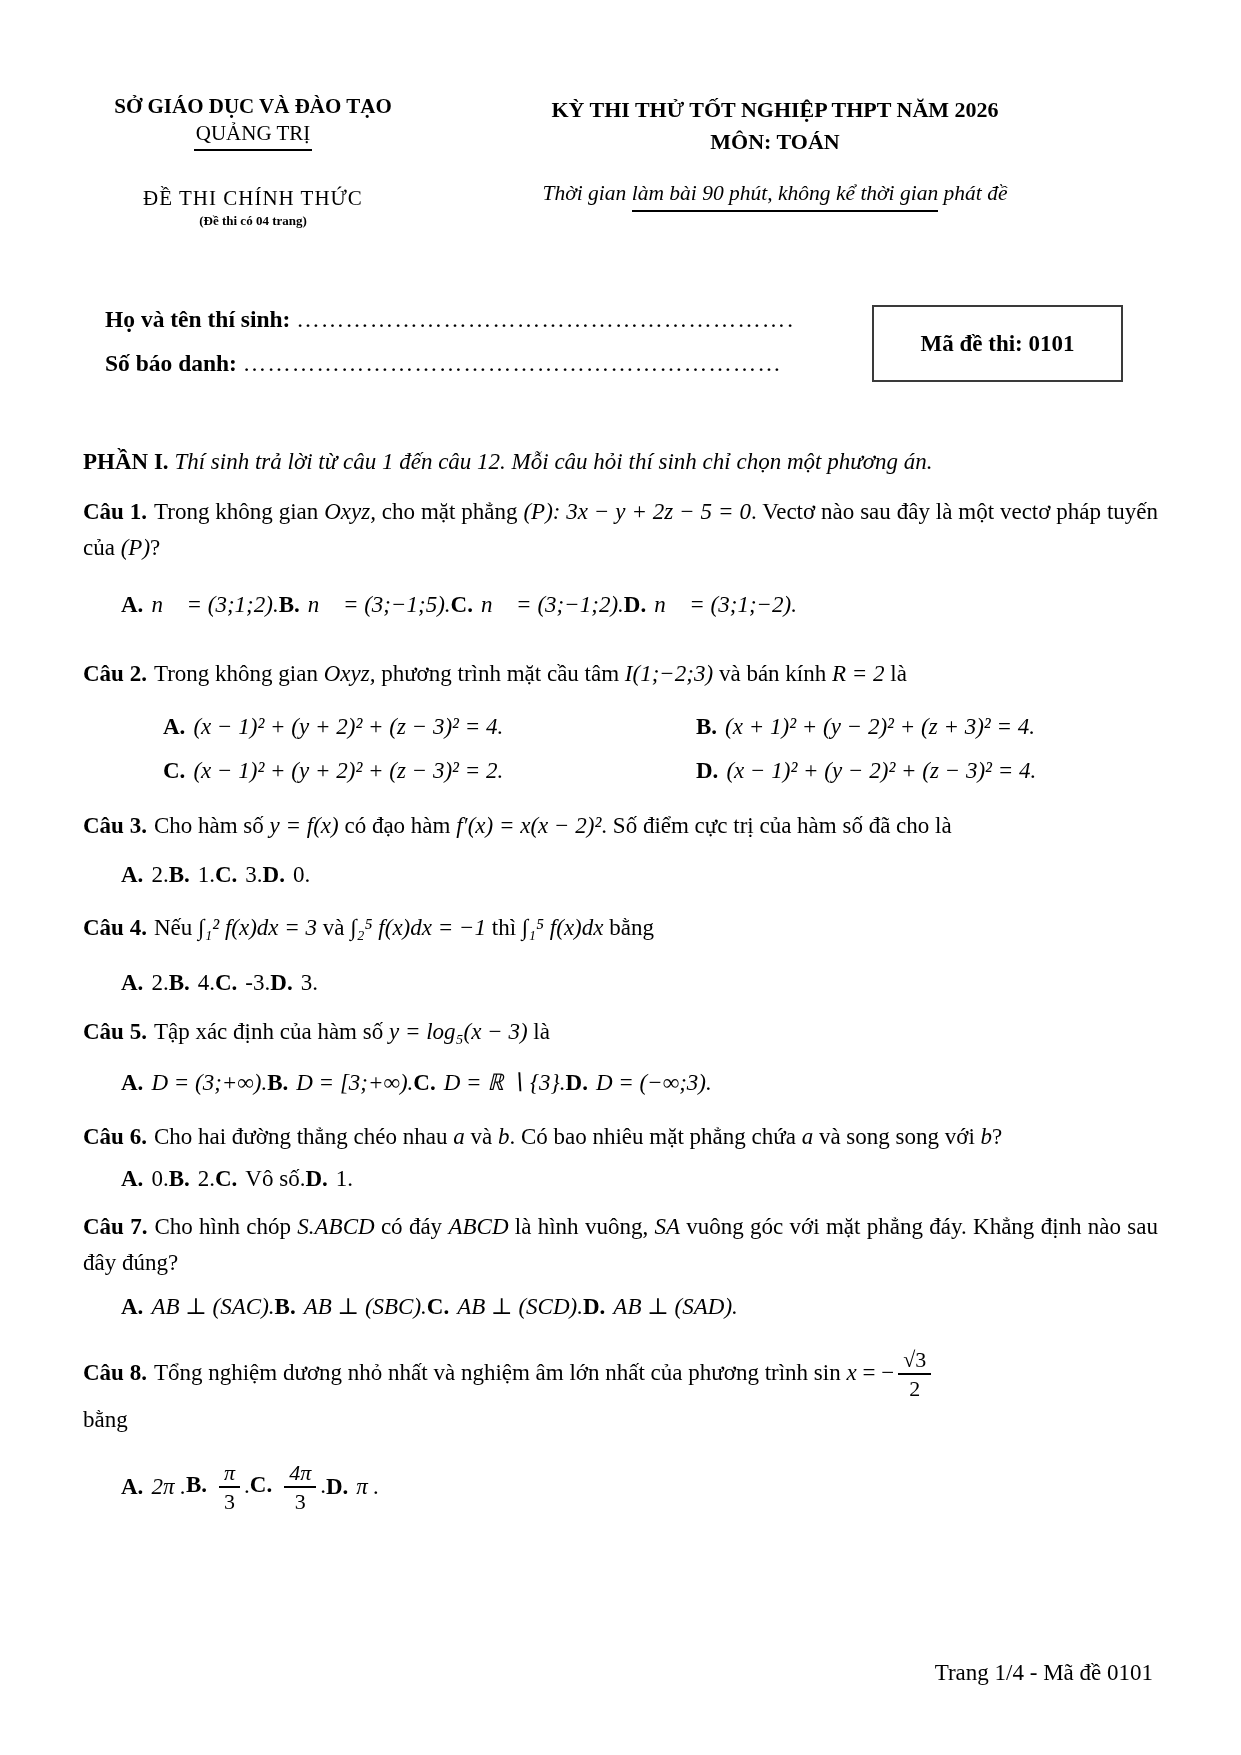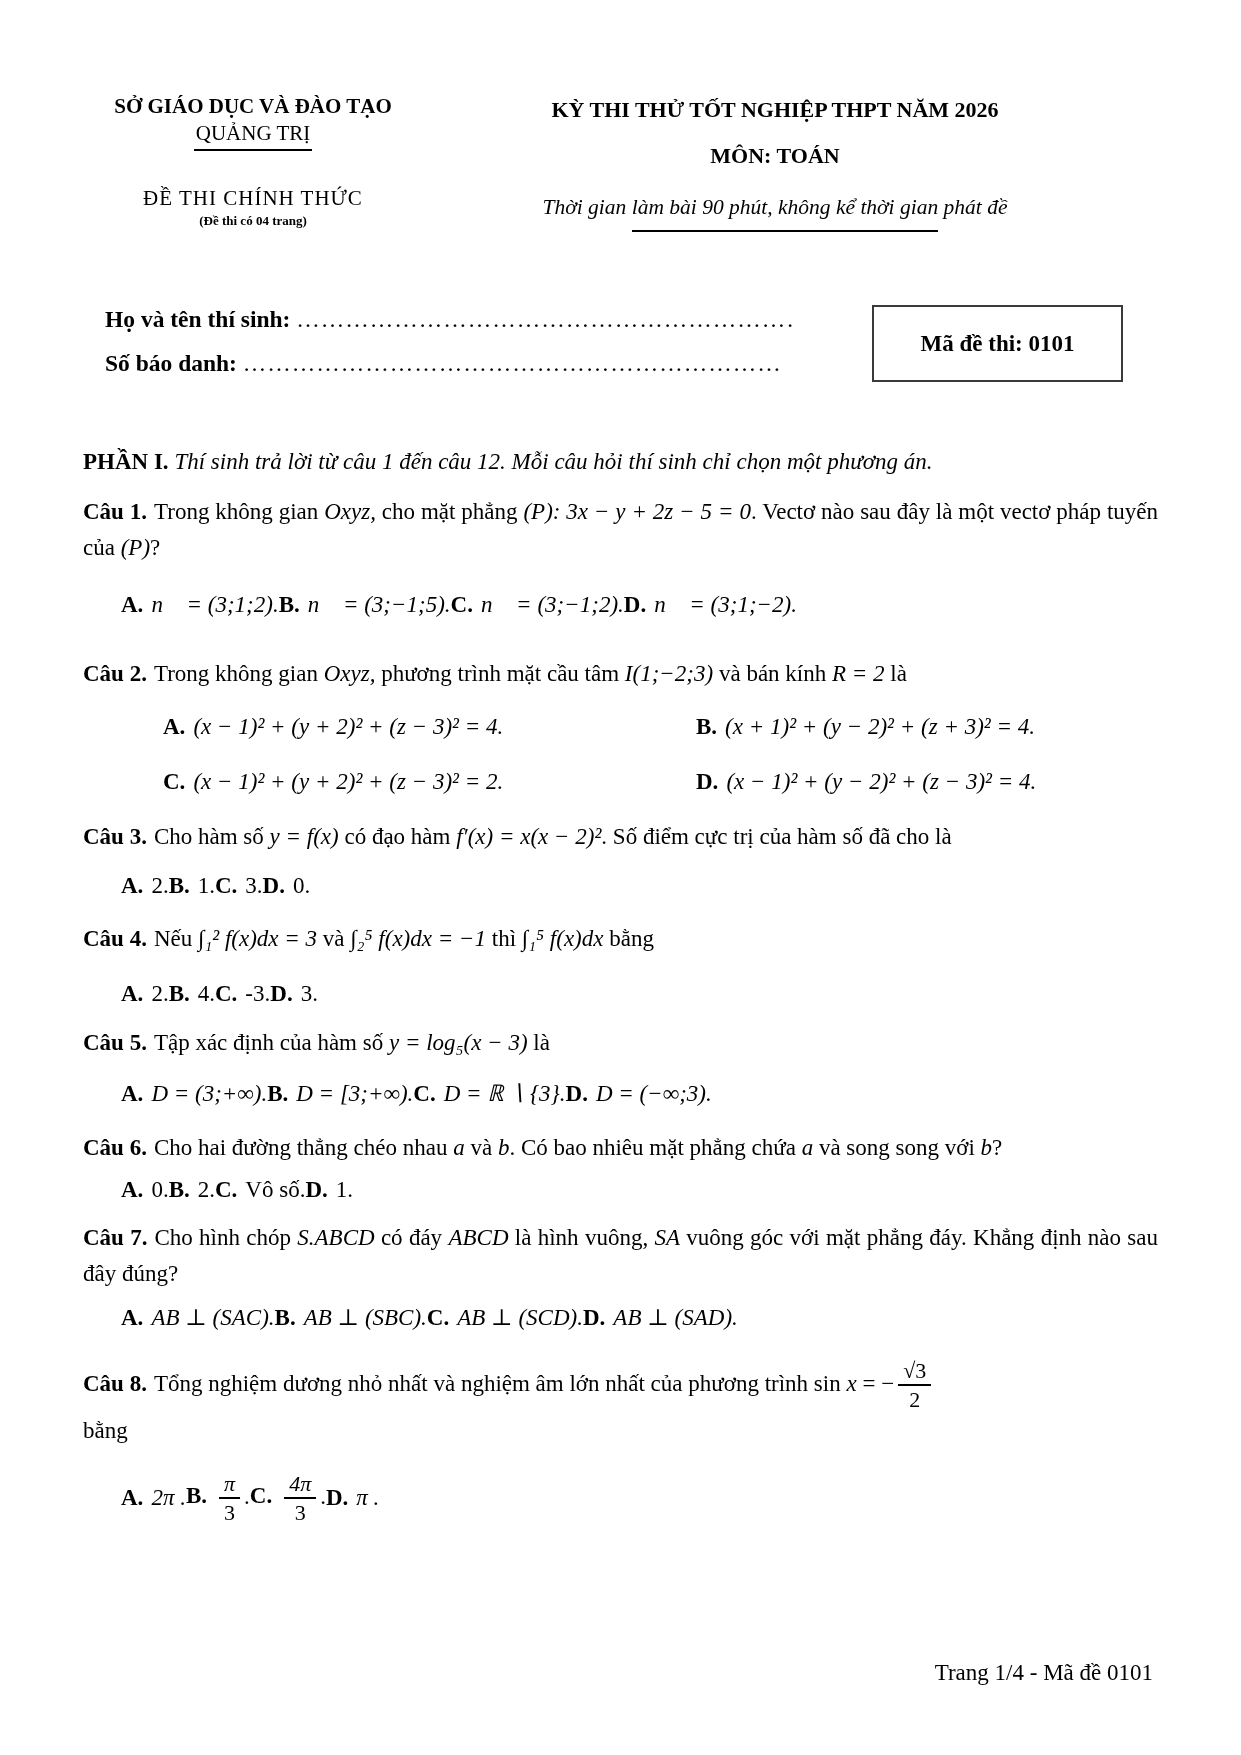--- a/index.html
+++ b/index.html
@@ -17,39 +17,39 @@
   .it{font-style:italic;}
 
   
   .hdr-left{position:absolute;left:78px;top:93px;width:350px;text-align:center;line-height:1.25;}
   .org1{font-weight:bold;font-size:21px;}
   .org2{display:inline-block;font-weight:normal;font-size:21px;border-bottom:2px solid #000;padding:0 2px 2px 2px;}
   .official{margin-top:34px;font-size:21px;letter-spacing:1px;}
   .pagecount{font-weight:bold;font-size:13px;margin-top:2px;}
   .hdr-right{position:absolute;left:445px;top:80px;width:660px;text-align:center;line-height:1.3;}
   .title1{font-weight:bold;font-size:22px;margin-top:16px;}
-  .title2{font-weight:bold;font-size:22px;margin-top:17px;}
+  .title2{font-weight:bold;font-size:22px;margin-top:3px;}
   .duration{font-style:italic;font-size:21.5px;margin-top:24px;}
-  .duration .ul{border-bottom:2px solid #000;padding-bottom:11px;}
+  .duration .ul{border-bottom:2px solid #000;padding-bottom:5px;}
 
   
   .cand{position:absolute;left:0;top:298px;width:100%;height:100px;}
   .cand-line{position:absolute;left:105px;white-space:nowrap;font-size:23.5px;}
   .cand-line .dots{font-weight:normal;letter-spacing:1px;display:inline-block;overflow:hidden;white-space:nowrap;vertical-align:bottom;}
   .cl1{top:8px;} .cl1 .dots{max-width:500px;}
   .cl2{top:52px;} .cl2 .dots{max-width:552px;}
   .code-box{position:absolute;left:872px;top:7px;width:247px;height:73px;border:2px solid #3a3a3a;display:flex;align-items:center;justify-content:center;font-weight:bold;font-size:23px;text-align:center;}
 
   
   .main{position:absolute;left:83px;top:444px;width:1075px;}
   .part{margin:0;line-height:36px;}
   .qp{margin:0;line-height:36px;text-align:justify;}
   .ql{margin-right:7px;}
   .optrow{display:flex;padding-left:38px;padding-right:72px;line-height:36px;}
-  .optrow2{display:grid;grid-template-columns:533px auto;row-gap:19px;padding-left:80px;line-height:36px;}
+  .optrow2{display:grid;grid-template-columns:533px auto;row-gap:8px;padding-left:80px;line-height:36px;}
   .opt{white-space:nowrap;}
   .opt .k{font-weight:bold;margin-right:8px;}
 
   
   .frac{display:inline-flex;flex-direction:column;align-items:center;vertical-align:middle;margin:0 4px;line-height:1.15;font-size:22px;}
   .frac .fnum{border-bottom:2px solid #000;padding:0 5px 1px 5px;}
   .frac .fden{padding:1px 5px 0 5px;}
   .tallrow{align-items:center;}
 
   

